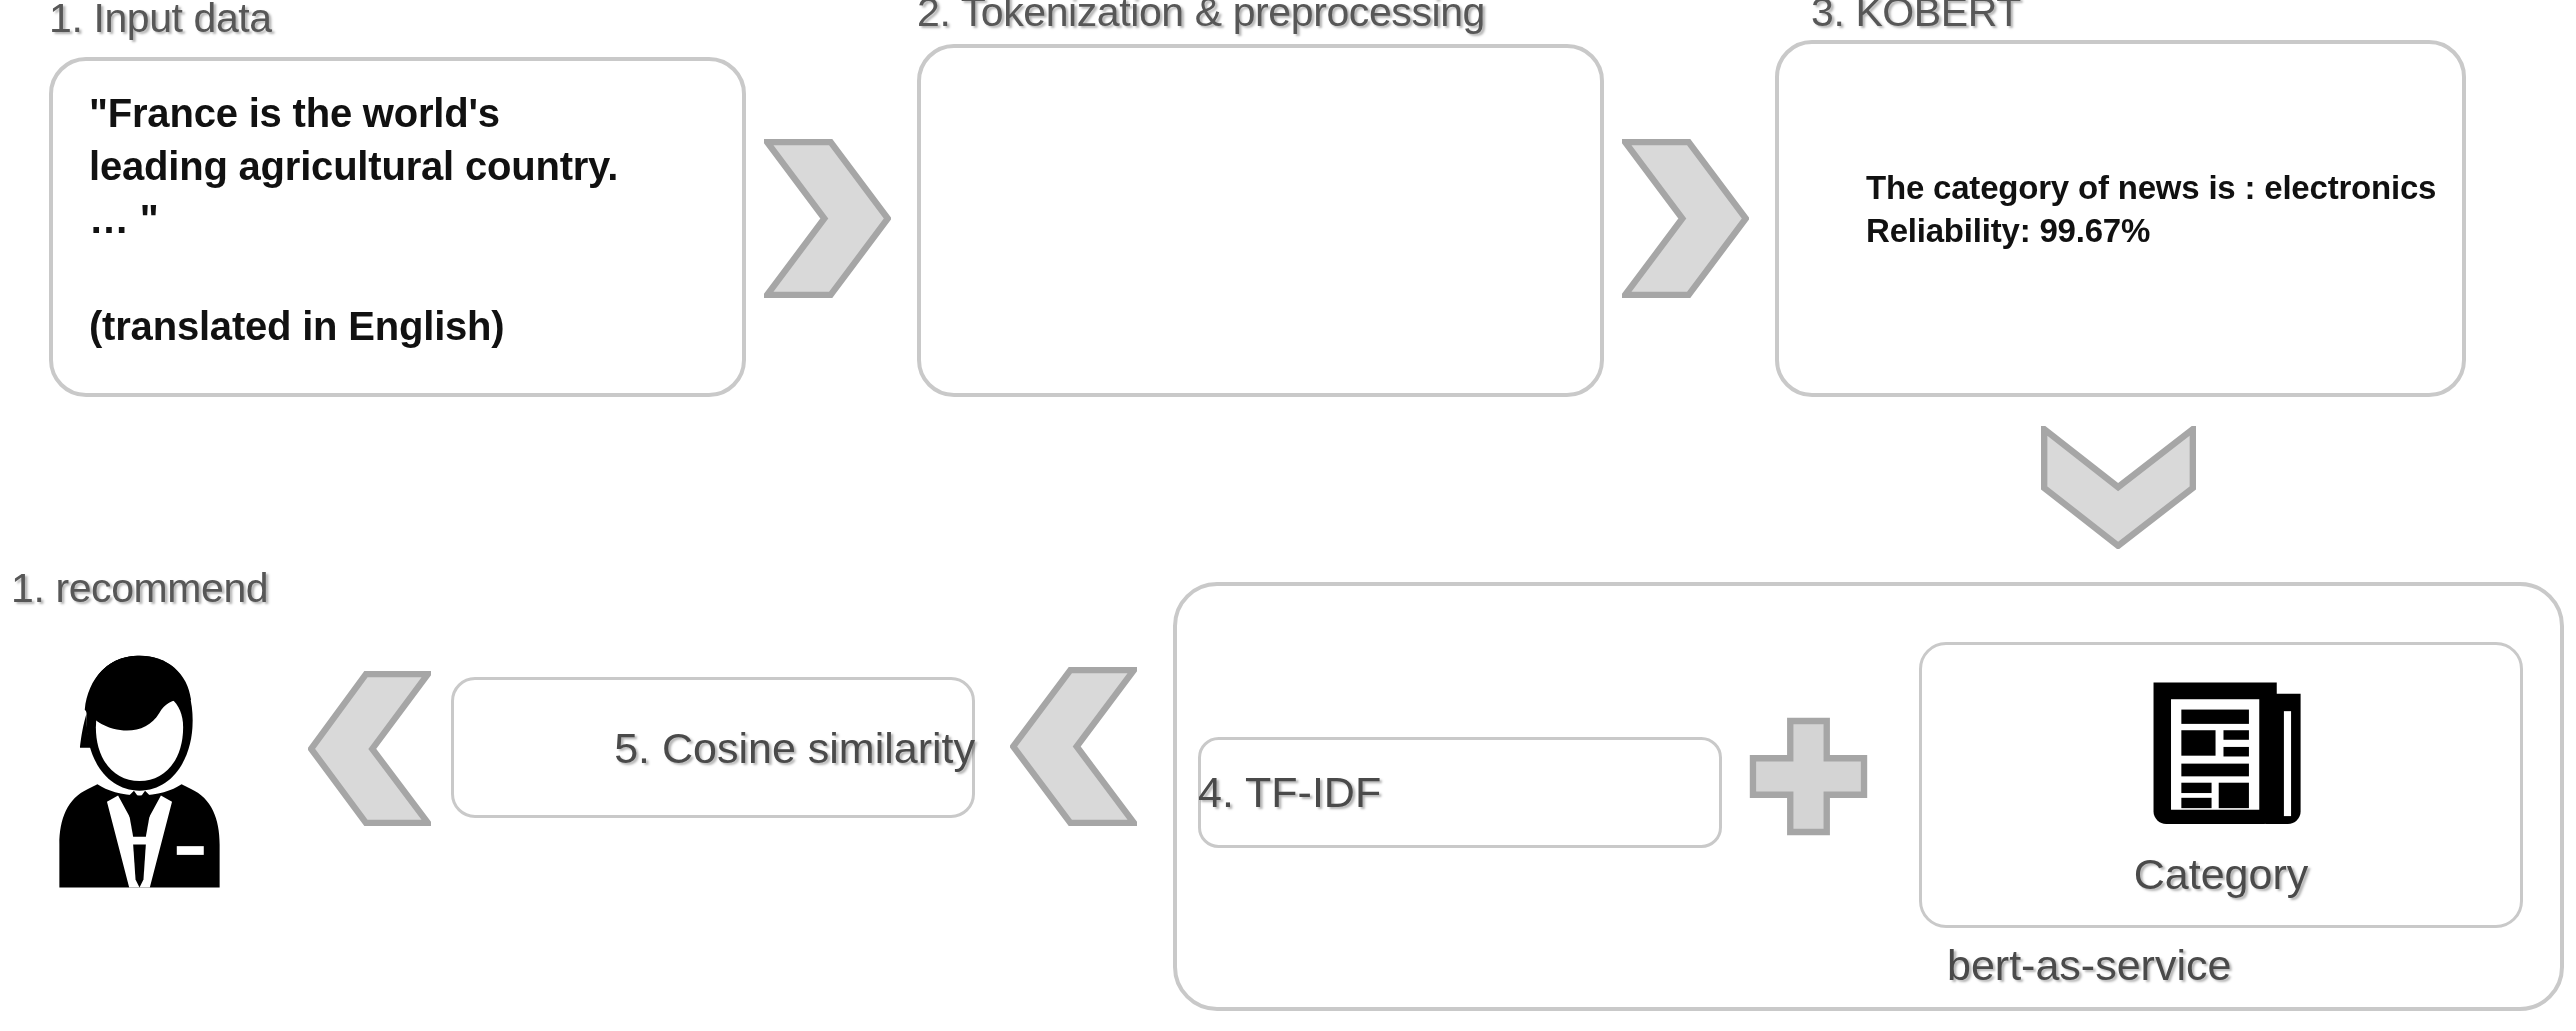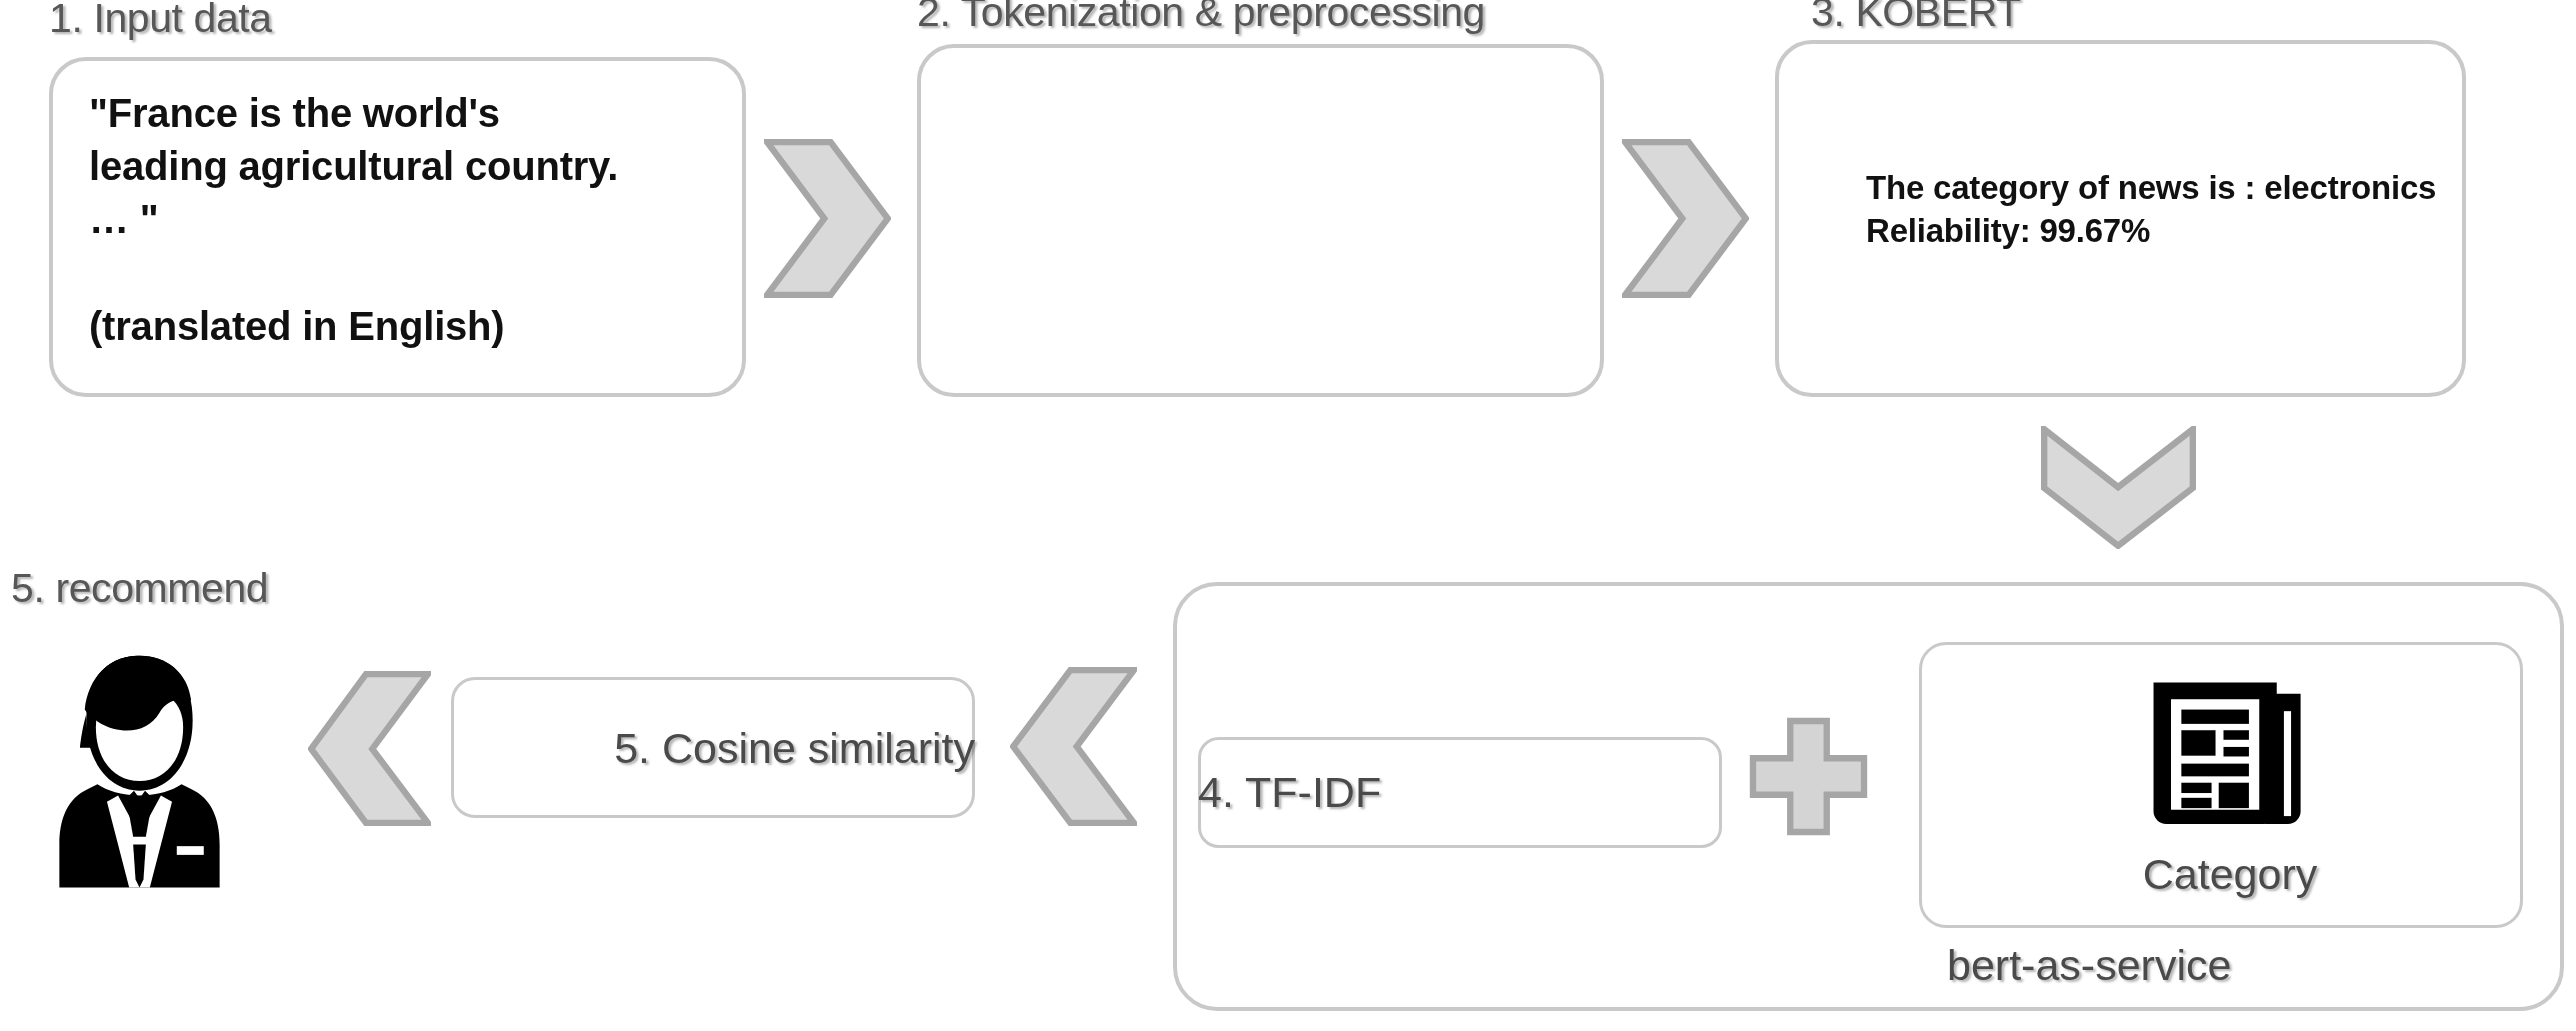--- a/index.html
+++ b/index.html
@@ -142,41 +142,41 @@
 
       <rect x="57" y="114" width="85" height="16" fill="#000000"></rect>
 
       <rect x="57" y="138" width="38" height="13" fill="#000000"></rect>
       <rect x="57" y="157" width="38" height="13" fill="#000000"></rect>
 
       <rect x="104" y="138" width="38" height="32" fill="#000000"></rect>
     </svg>
   </div>
 
-  <div class="centerlabel" style="left:1919px;top:850px;width:604px;text-align:center;padding-left:9px;">Category</div>
+  <div class="centerlabel" style="left:1919px;top:850px;width:604px;text-align:center;">Category</div>
 
   <div class="centerlabel" style="left:1947px;top:941px;">bert-as-service</div>
 
   <div class="chev" style="left:1010px;top:667px;width:127px;height:159px;">
     <svg viewBox="0 0 160 200" preserveAspectRatio="none">
       <polygon points="156,4 76,4 4,100 76,196 156,196 84,100" fill="#d9d9d9" stroke="#a6a6a6" stroke-width="8" stroke-linejoin="miter"></polygon>
     </svg>
   </div>
 
   <div class="rbox thin" style="left:451px;top:677px;width:524px;height:141px;border-radius:24px;">
   </div>
   <div class="centerlabel" style="left:451px;top:724px;width:524px;text-align:right;">5. Cosine similarity</div>
 
   <div class="chev" style="left:308px;top:671px;width:123px;height:155px;">
     <svg viewBox="0 0 155 195" preserveAspectRatio="none">
       <polygon points="151,4 73,4 4,98 73,191 151,191 81,98" fill="#d9d9d9" stroke="#a6a6a6" stroke-width="8" stroke-linejoin="miter"></polygon>
     </svg>
   </div>
 
-  <div class="heading" style="left:11px;top:565px;">5. recommend</div>
+  <div class="heading" style="left:11px;top:565px;">1. recommend</div>
 
   <div class="person-icon" style="left:56px;top:651px;width:167px;height:238px;">
     <svg viewBox="0 0 210 300" preserveAspectRatio="xMidYMid meet">
       <g fill="#000000">
 
         <path d="M105 6
                  C 62 6 38 38 38 82
                  C 38 96 40 110 44 122
                  L 30 122
                  C 30 122 34 74 52 48

